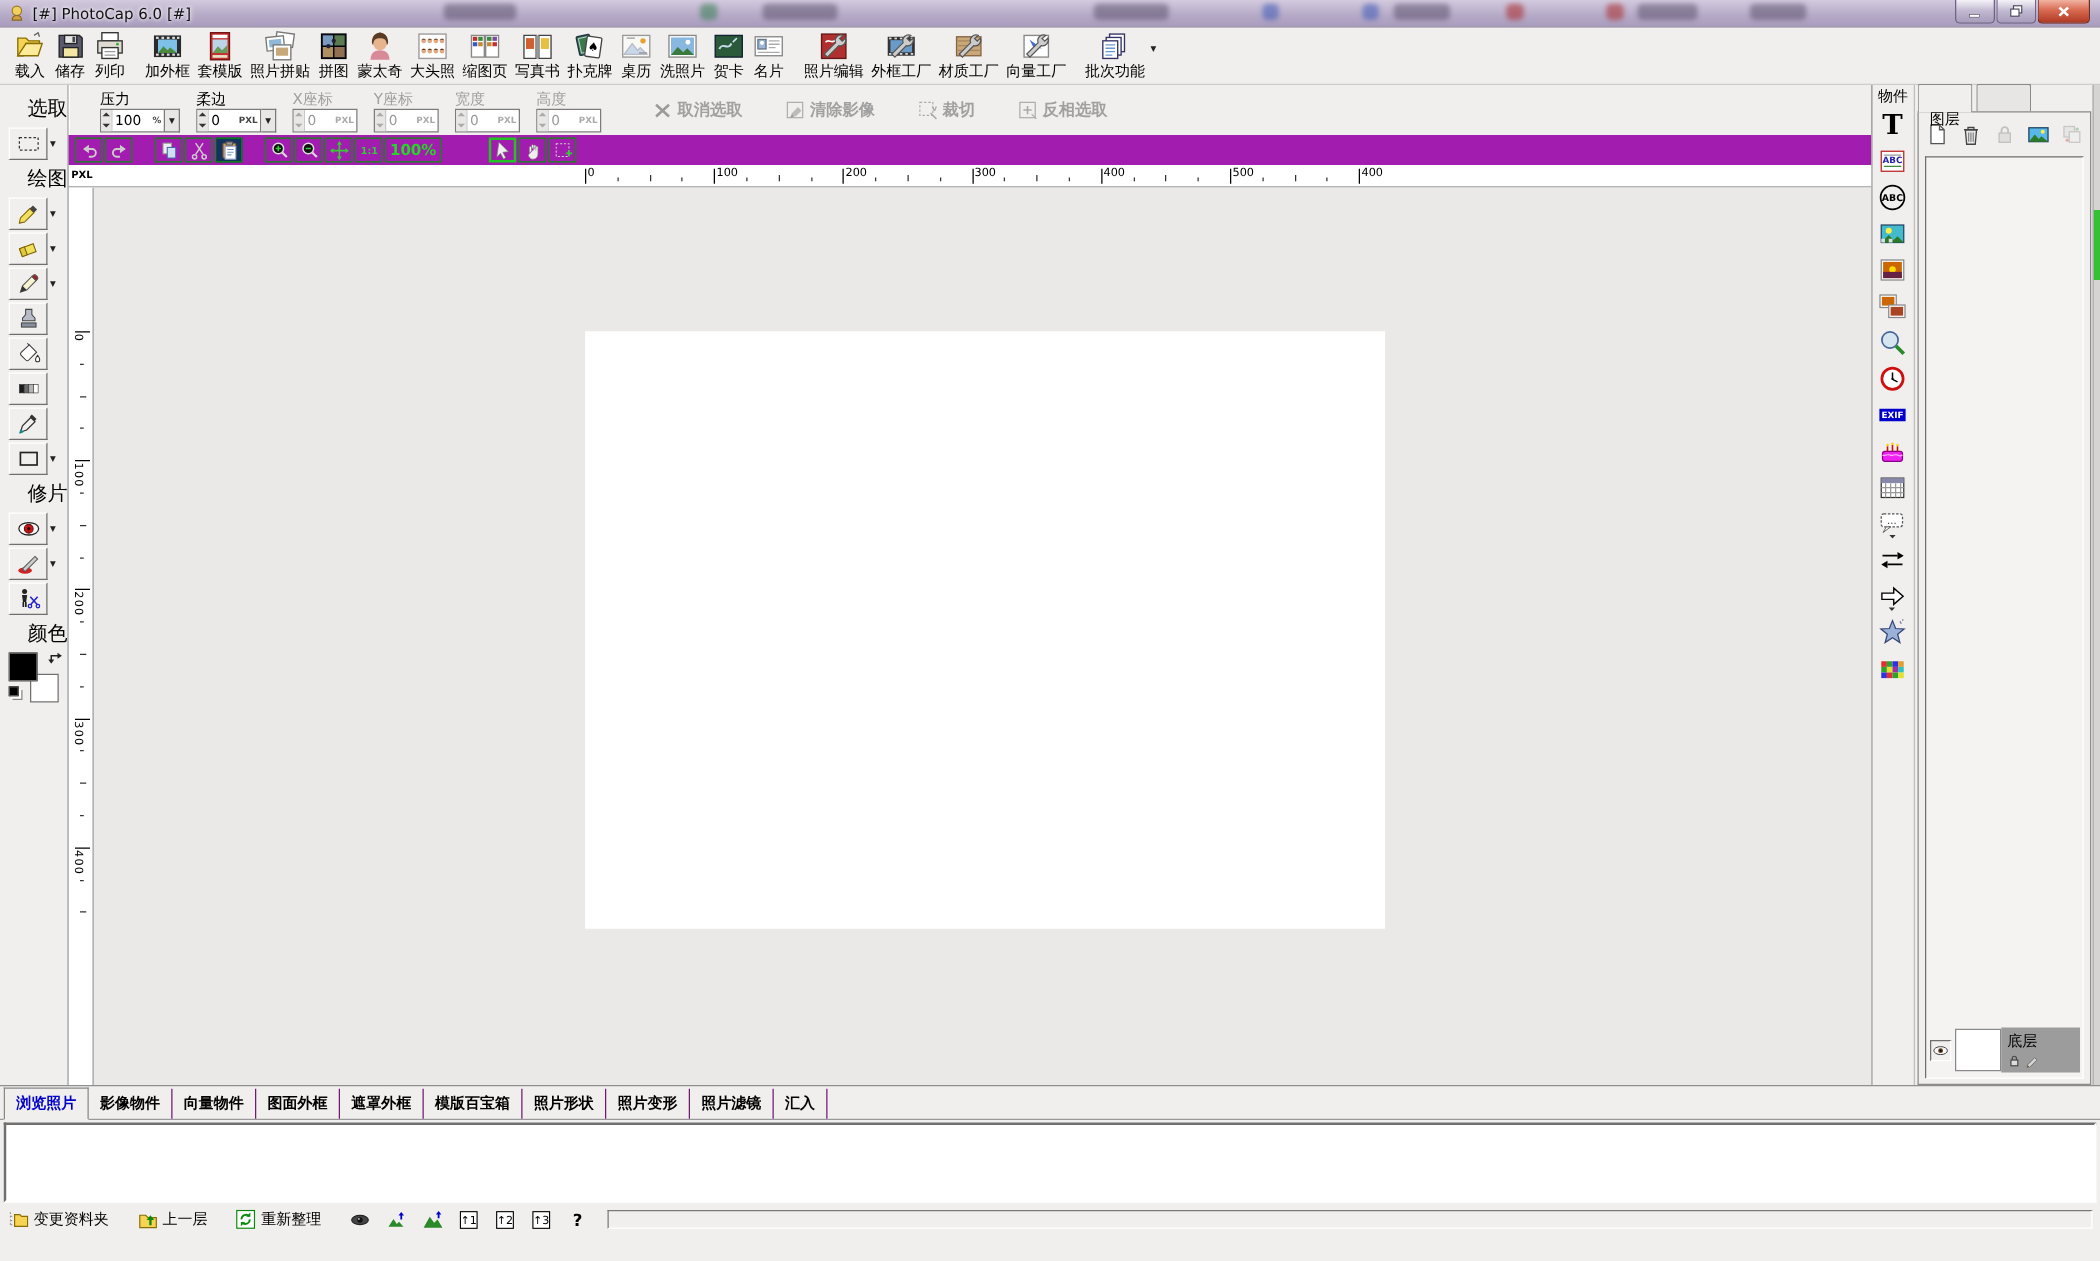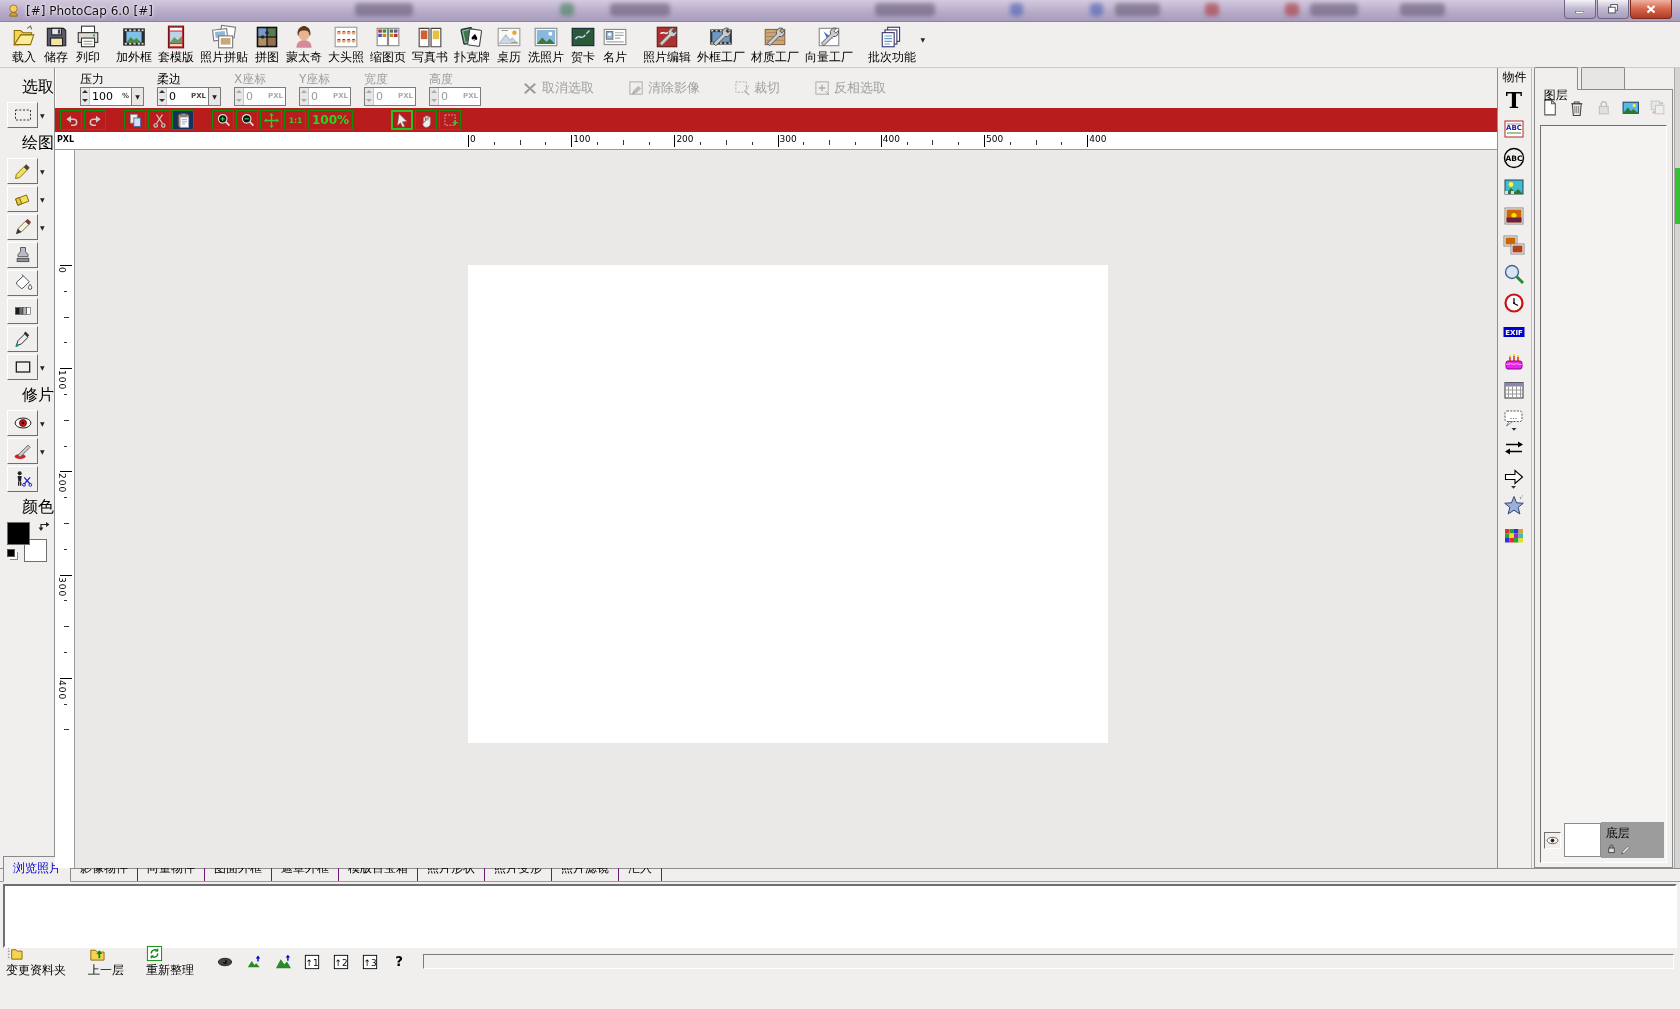--- a/index.html
+++ b/index.html
@@ -65,26 +65,26 @@
   .spin-btns { display:flex; flex-direction:column; width:9px; height:100%; border-right:1px solid #c8c8c8; }
   .sbtn { flex:1; display:flex; align-items:center; justify-content:center; background:#e9e7e5; }
   .sbtn.up::after { content:""; border-left:3px solid transparent; border-right:3px solid transparent; border-bottom:3px solid #333; }
   .sbtn.dn::after { content:""; border-left:3px solid transparent; border-right:3px solid transparent; border-top:3px solid #333; }
   .disabled .sbtn.up::after { border-bottom-color:#aaa; } .disabled .sbtn.dn::after { border-top-color:#aaa; }
   .spin .val { flex:1; font-size:11px; padding-left:2px; }
   .opt-field.disabled .val { color:#999; }
   .spin .unit { font-size:7px; color:#444; padding-right:2px; font-weight:bold; }
   .opt-field.disabled .unit { color:#aaa; }
   .dd-btn { width:12px; height:19px; border:1px solid #7b7b7b; border-left:none; background:#e9e7e5; font-size:6px; display:flex; align-items:center; justify-content:center; color:#222; }
-  .opt-buttons { display:flex; margin-left:28px; align-items:center; }
+  .opt-buttons { display:flex; margin-left:28px; align-items:center;font-weight:bold; }
   .opt-btn { display:flex; align-items:center; margin-right:34px; color:#a0a0a0; font-size:13px; }
   .opt-btn .ic { width:17px; height:17px; margin-right:3px; }
 
   
-  .canvasbar { height:24px; background:#b91c1c; display:flex; align-items:center; padding-left:5px; }
+  .canvasbar { height:24px; background:#a21caf; display:flex; align-items:center; padding-left:5px; }
   .cb-btn { width:22px; height:20px; border:1px solid #089008; margin-right:2px; display:flex; align-items:center; justify-content:center; }
   .cb-btn .ic { width:17px; height:17px; }
   .cb-btn.gap { margin-left:16px; }
   .cb-btn.gap2 { margin-left:36px; }
   .cb-btn.selected { border:2px solid #21c421; }
   .cb-btn.highlighted { background:#14335c; }
   .cb-zoom { min-width:42px; height:20px; border:1px solid #089008; color:#25d625; font-size:12px; font-weight:bold;
              display:flex; align-items:center; justify-content:center; margin-right:2px; padding:0 3px; }
 
   
@@ -126,29 +126,29 @@
   .eye-box .ic { width:13px; height:13px; }
   .layer-thumb { width:37px; height:34px; background:#fff; border:1px solid #8a8a8a; }
   .layer-label { flex:1; height:36px; background:#9c9c9c; padding:3px 0 0 5px; }
   .layer-name { font-size:12px; color:#000; display:block; }
   .mini-icons { display:flex; gap:3px; margin-top:1px; }
   .mini-icons .ic { width:11px; height:11px; }
   .right-scroll { width:7px; background:#d6d4d2; border-left:1px solid #aaa; position:relative; }
   .right-scroll .thumb { position:absolute; left:0; top:100px; width:100%; height:56px; background:#35c035; }
 
   
-  .bottom-tabs { height:14px; background:#f1efee; border-top:1px solid #8f8f8f; display:flex; align-items:flex-end; padding:4px 0 0 3px; border-bottom:1px solid #9a9a9a; }
+  .bottom-tabs { height:28px; background:#f1efee; border-top:1px solid #8f8f8f; display:flex; align-items:flex-end; padding:4px 0 0 3px; border-bottom:1px solid #9a9a9a;font-weight:bold; }
   .btab { font-size:12px; padding:3px 9px 4px; border-right:1px solid #701a75; white-space:nowrap; }
   .btab.active { border:1px solid #8a8a8a; border-bottom:1px solid #f1efee; background:#f1efee; margin-bottom:-1px; }
 
   
   .browser-box { height:64px; margin:2px 3px 0; border:2px solid; border-color:#6f6f6f #ffffff #ffffff #6f6f6f; background:#fff; }
   .statusbar { height:27px; display:flex; align-items:center; padding:0 6px; }
   .sb-items { display:flex; align-items:center; }
-  .sb-btn { display:flex; align-items:flex-start; margin-right:22px; font-size:12px; white-space:nowrap;flex-direction:column; }
+  .sb-btn { display:flex; align-items:flex-start; margin-right:22px; font-size:12px; white-space:nowrap; }
   .sb-btn .ic { width:17px; height:17px; margin-right:4px; }
   .sb-ibtn { width:18px; height:18px; margin-right:11px; display:flex; align-items:center; justify-content:center; }
   .sb-ibtn .ic { width:16px; height:16px; }
   .sb-field { flex:1; height:15px; border:1px solid; border-color:#7a7a7a #ffffff #ffffff #7a7a7a; margin-left:4px; }
 </style>
 </head>
 <body>
 
 <div id="app">
 

